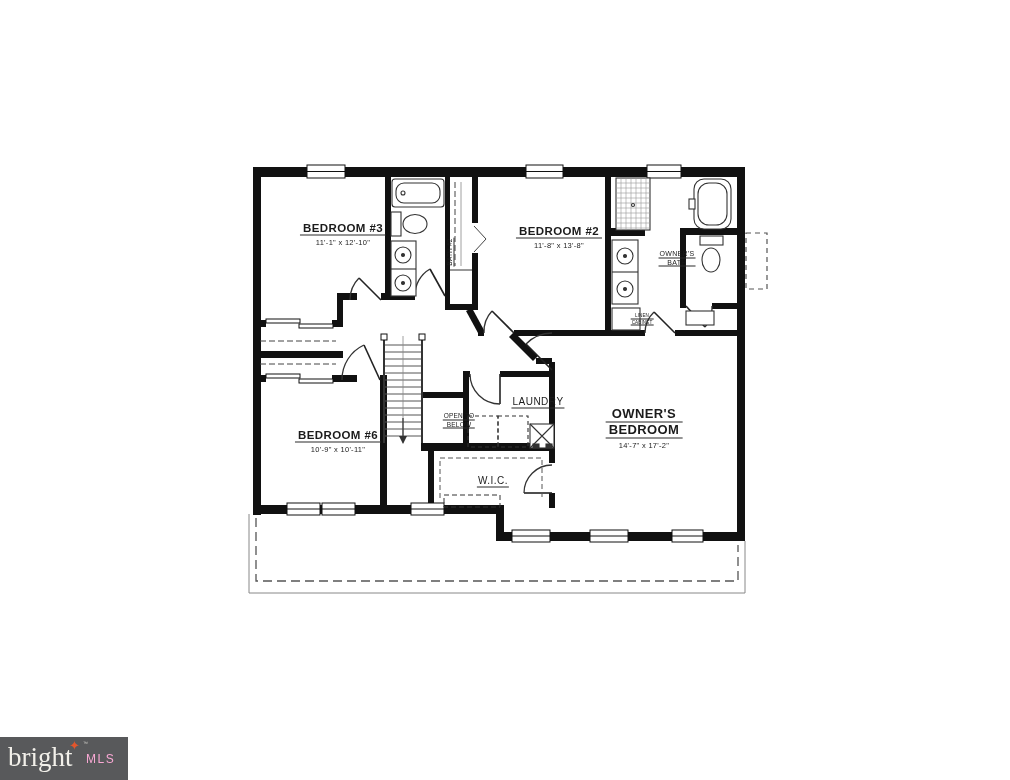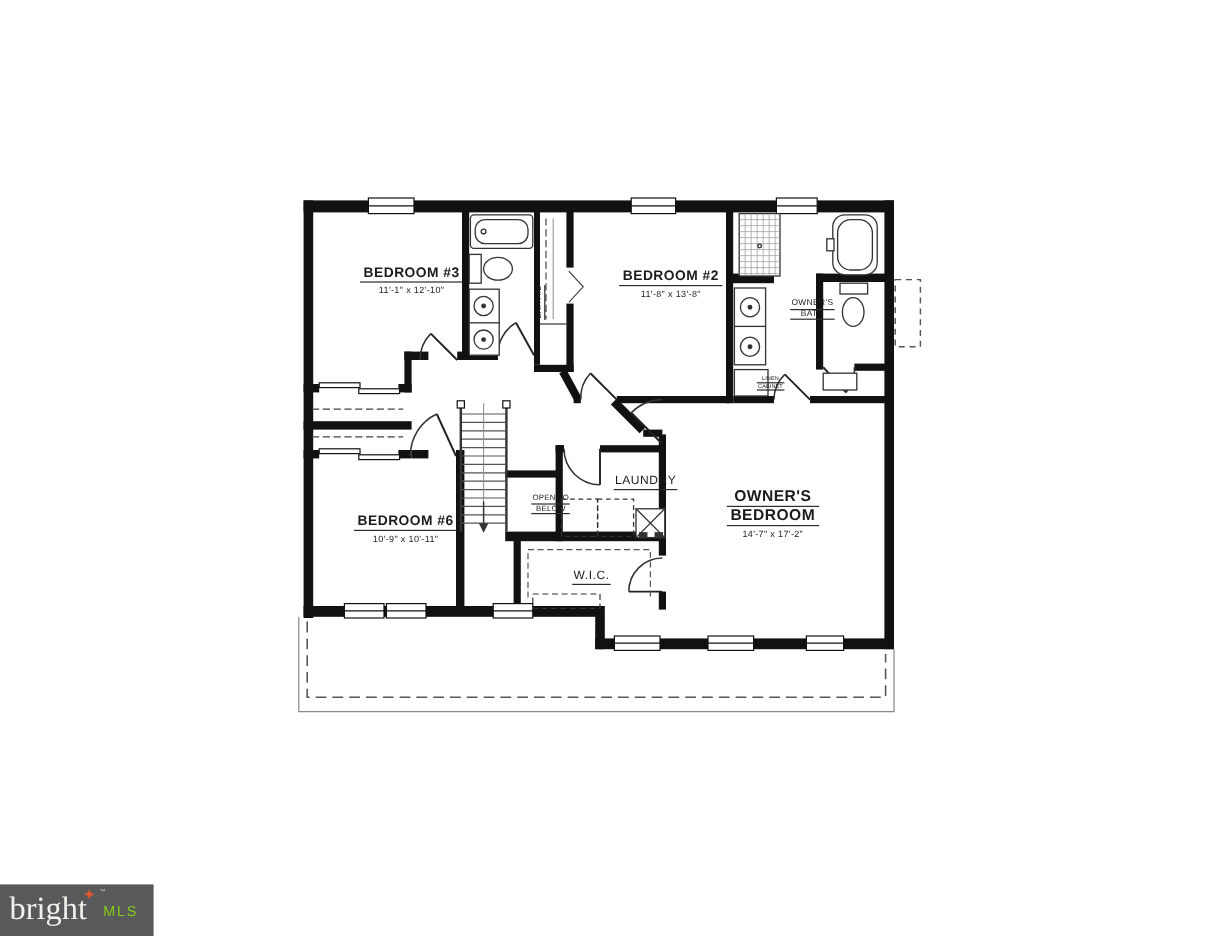--- a/index.html
+++ b/index.html
@@ -18,21 +18,21 @@
   .sz75{font-size:10px;letter-spacing:.5px;}
   .sz65{font-size:6.5px;letter-spacing:.2px;}
   .sz45{font-size:4.6px;letter-spacing:.1px;}
   .rot{transform:translate(-50%,-50%) rotate(-90deg);}
   
   .logo{position:absolute;left:0;top:737px;width:128px;height:54px;background:#58595b;}
   .logo .brand{position:absolute;left:8px;top:5px;font-family:"Liberation Serif",serif;
                font-size:27px;line-height:30px;color:#f2f0ea;letter-spacing:0;}
   .logo .star{position:absolute;left:69px;top:1px;font-size:13px;color:#e2562d;}
   .logo .tm{position:absolute;left:83px;top:3px;font-size:5px;color:#cfcdc8;}
-  .logo .mls{position:absolute;left:86px;top:15px;font-size:12px;color:#84cc16;letter-spacing:1.5px;}
+  .logo .mls{position:absolute;left:86px;top:15px;font-size:12px;color:#f9a8d4;letter-spacing:1.5px;}
 </style>
 </head>
 <body>
 
 <div id="canvas">
 
 <svg id="plan-svg" width="1010" height="780" viewBox="0 0 1010 780">
 
   <g fill="#111">
     <rect x="253" y="167" width="492" height="10"></rect>

